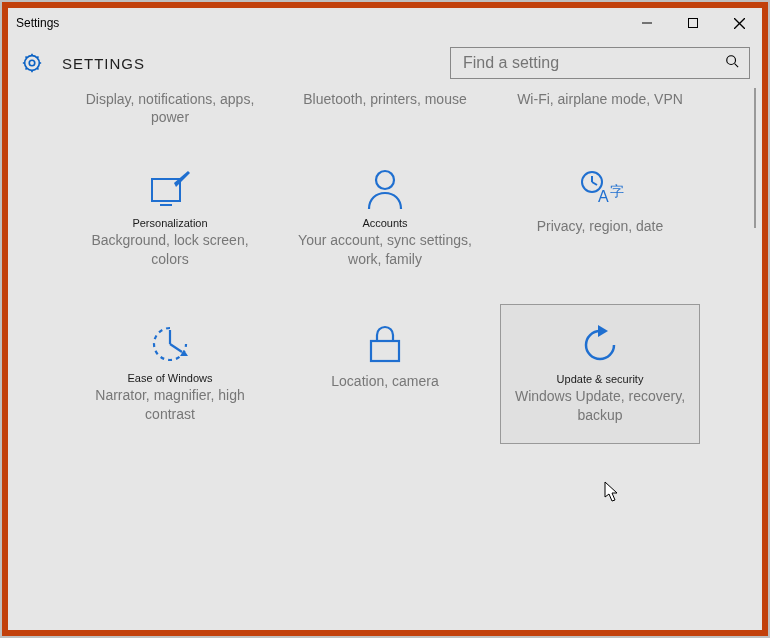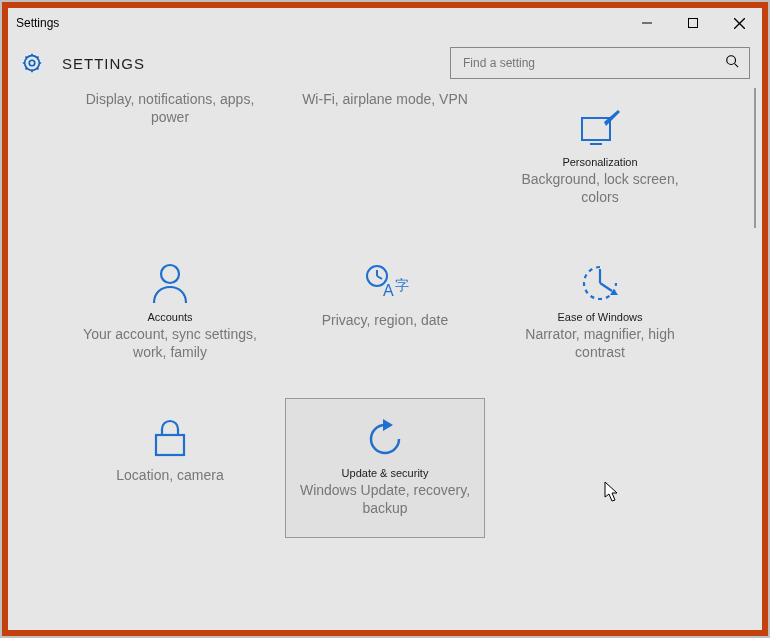--- a/index.html
+++ b/index.html
@@ -73,21 +73,21 @@
     align-items: center;
     padding: 0 10px;
     color: #555;
     background: #e6e6e6;
   }
   .searchbox input {
     flex: 1;
     border: none;
     outline: none;
     background: transparent;
-    font-size: 12px;
+    font-size: 16px;
     color: #333;
   }
   .searchbox .sicon {
     color: #000;
   }
   
   .main {
     position: relative;
     height: calc(100% - 80px);
     overflow: hidden;
@@ -205,20 +205,23 @@
   </div>
 
   <div class="main">
 
     <div class="grid">
 
       <div class="tile partial">
         <div class="tdesc">Display, notifications, apps, power</div>
       </div>
       <div class="tile partial">
+        <div class="tdesc">Bluetooth, printers, mouse</div>
+      </div>
+      <div class="tile partial">
         <div class="tdesc">Wi-Fi, airplane mode, VPN</div>
       </div>
 
       <div class="tile">
         <div class="ticon">
           <svg width="48" height="40" viewBox="0 0 48 40" fill="none" stroke="currentColor" stroke-width="2">
             <rect x="6" y="10" width="28" height="22"></rect>
             <line x1="14" y1="36" x2="26" y2="36"></line>
             <path d="M28 14 L42 2 L44 4 L30 18 Z" fill="currentColor" stroke="none"></path>
           </svg>

